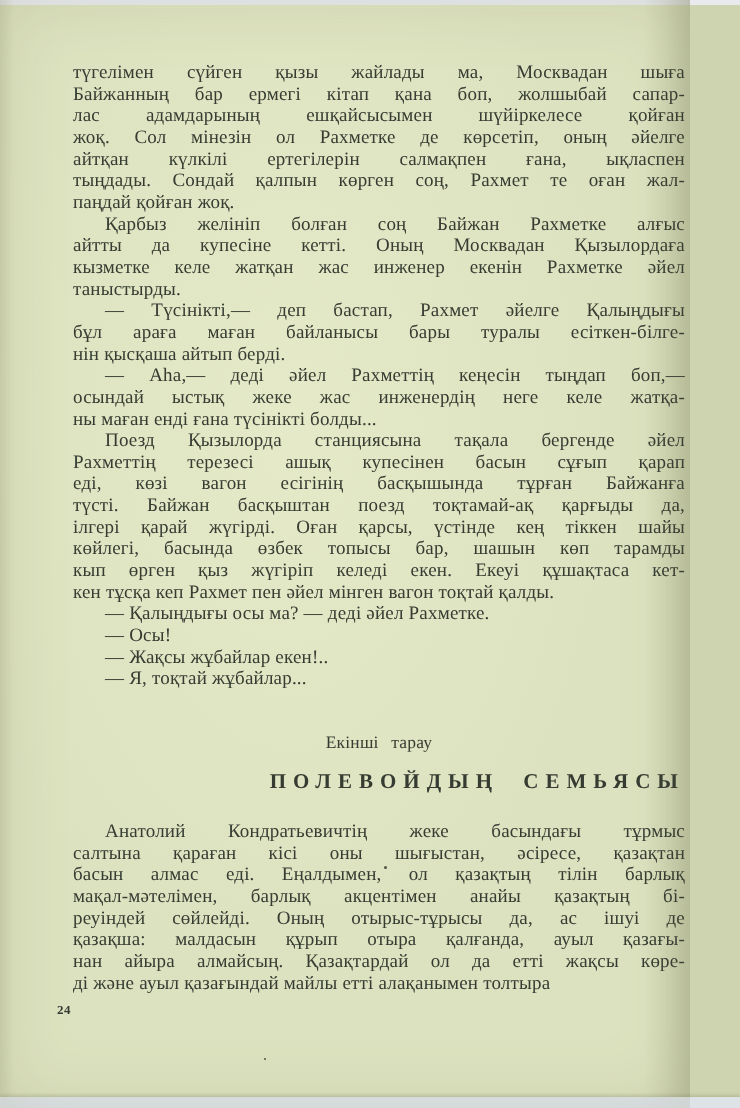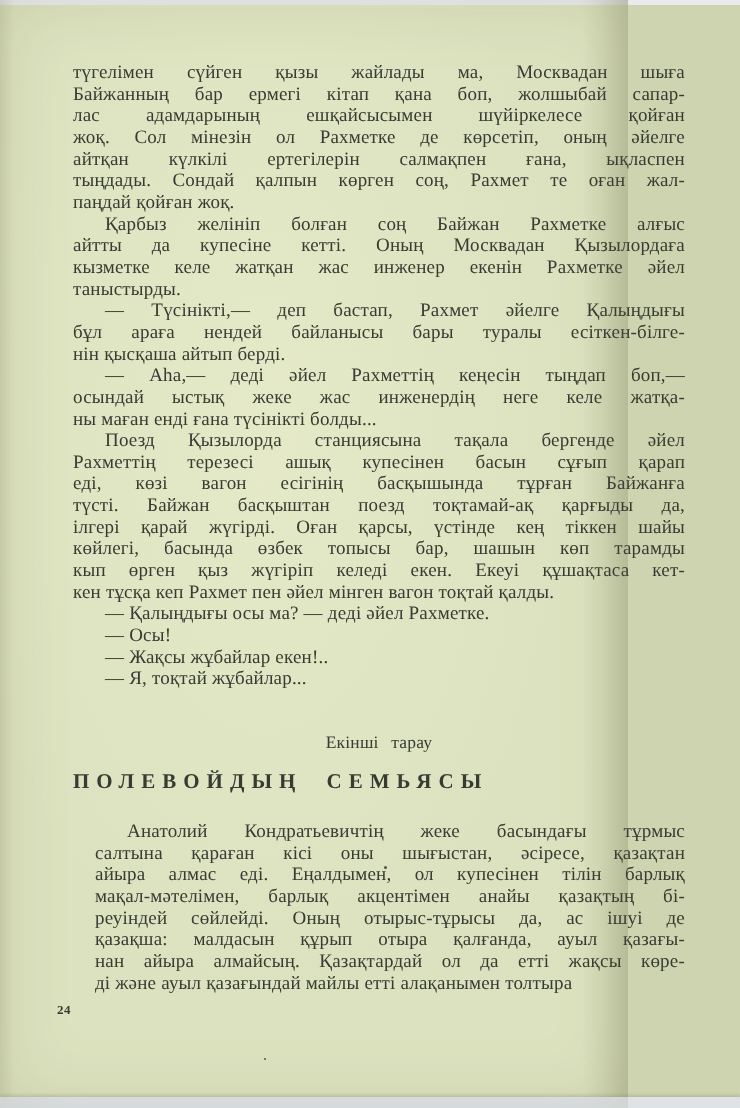--- a/index.html
+++ b/index.html
@@ -8,21 +8,21 @@
     --edge-top: #e8eaee;
     --edge-bottom: #dee3e8;
   }
   html, body { margin: 0; padding: 0; }
   body {
     width: 740px; height: 1108px; overflow: hidden;
     font-family: "Liberation Serif", "DejaVu Serif", serif;
     background: #cfd4b0;
   }
   .page {
-    position: relative; width: 628px; height: 1108px;
+    position: relative; width: 690px; height: 1108px;
     background:
       radial-gradient(ellipse at 42% 38%, rgba(236,240,206,0.55) 0%, rgba(220,225,191,0) 60%),
       var(--paper);
     color: var(--ink);
   }
   .edge-top {
     position: absolute; left: 0; top: 0; width: 740px; height: 5px;
     background: var(--edge-top);
   }
   .edge-bottom {
@@ -54,25 +54,25 @@
   }
   .line.no-just { text-align: center; text-align-last: left; }
   .line.first-indent { padding-left: 32px; }
   .chapter-label {
     margin-top: 41px;
     text-align: center; 
     font-size: 17.5px; line-height: 22px; word-spacing: 8px;
   }
   .chapter-title {
     margin-top: 15px;
-    text-align: left; font-weight: bold;
+    text-align: right; font-weight: bold;
     font-size: 21px; line-height: 26px;
     letter-spacing: 7px; word-spacing: 12px; white-space: nowrap;
   }
-  .block.after-heading { margin-top: 27px; margin-left: 22px; }
+  .block.after-heading { margin-top: 27px; }
   .page-number {
     position: absolute; left: 57px; top: 1002px;
     font-weight: bold; font-size: 13px; letter-spacing: 0.5px;
   }
   .speck { position: absolute; background: rgba(45,48,36,0.8); border-radius: 50%; }
   .speck-1 { left: 384px; top: 866px; width: 3px; height: 3px; }
   .speck-2 { left: 264px; top: 1058px; width: 2px; height: 2px; }
 </style>
 </head>
 <body>
@@ -93,21 +93,21 @@
         <div class="line no-just">паңдай қойған жоқ.</div>
       </div>
       <div class="block">
         <div class="line first-indent">Қарбыз желініп болған соң Байжан Рахметке алғыс</div>
         <div class="line">айтты да купесіне кетті. Оның Москвадан Қызылордаға</div>
         <div class="line">кызметке келе жатқан жас инженер екенін Рахметке әйел</div>
         <div class="line no-just">таныстырды.</div>
       </div>
       <div class="block">
         <div class="line first-indent">— Түсінікті,— деп бастап, Рахмет әйелге Қалыңдығы</div>
-        <div class="line">бұл араға нендей байланысы бары туралы есіткен-білге-</div>
+        <div class="line">бұл араға маған байланысы бары туралы есіткен-білге-</div>
         <div class="line no-just">нін қысқаша айтып берді.</div>
       </div>
       <div class="block">
         <div class="line first-indent">— Аһа,— деді әйел Рахметтің кеңесін тыңдап боп,—</div>
         <div class="line">осындай ыстық жеке жас инженердің неге келе жатқа-</div>
         <div class="line no-just">ны маған енді ғана түсінікті болды...</div>
       </div>
       <div class="block">
         <div class="line first-indent">Поезд Қызылорда станциясына тақала бергенде әйел</div>
         <div class="line">Рахметтің терезесі ашық купесінен басын сұғып қарап</div>
@@ -122,21 +122,21 @@
         <div class="line no-just first-indent">— Қалыңдығы осы ма? — деді әйел Рахметке.</div>
         <div class="line no-just first-indent">— Осы!</div>
         <div class="line no-just first-indent">— Жақсы жұбайлар екен!..</div>
         <div class="line no-just first-indent">— Я, тоқтай жұбайлар...</div>
       </div>
       <div class="chapter-label">Екінші тарау</div>
       <div class="chapter-title">ПОЛЕВОЙДЫҢ СЕМЬЯСЫ</div>
       <div class="block after-heading">
         <div class="line first-indent">Анатолий Кондратьевичтің жеке басындағы тұрмыс</div>
         <div class="line">салтына қараған кісі оны шығыстан, әсіресе, қазақтан</div>
-        <div class="line">айыра алмас еді. Еңалдымен, ол купесінен тілін барлық</div>
+        <div class="line">басын алмас еді. Еңалдымен, ол қазақтың тілін барлық</div>
         <div class="line">мақал-мәтелімен, барлық акцентімен анайы қазақтың бі-</div>
         <div class="line">реуіндей сөйлейді. Оның отырыс-тұрысы да, ас ішуі де</div>
         <div class="line">қазақша: малдасын құрып отыра қалғанда, ауыл қазағы-</div>
         <div class="line">нан айыра алмайсың. Қазақтардай ол да етті жақсы көре-</div>
         <div class="line no-just">ді және ауыл қазағындай майлы етті алақанымен толтыра</div>
       </div>
     </div>
 
   <div class="page-number">24</div>
 

